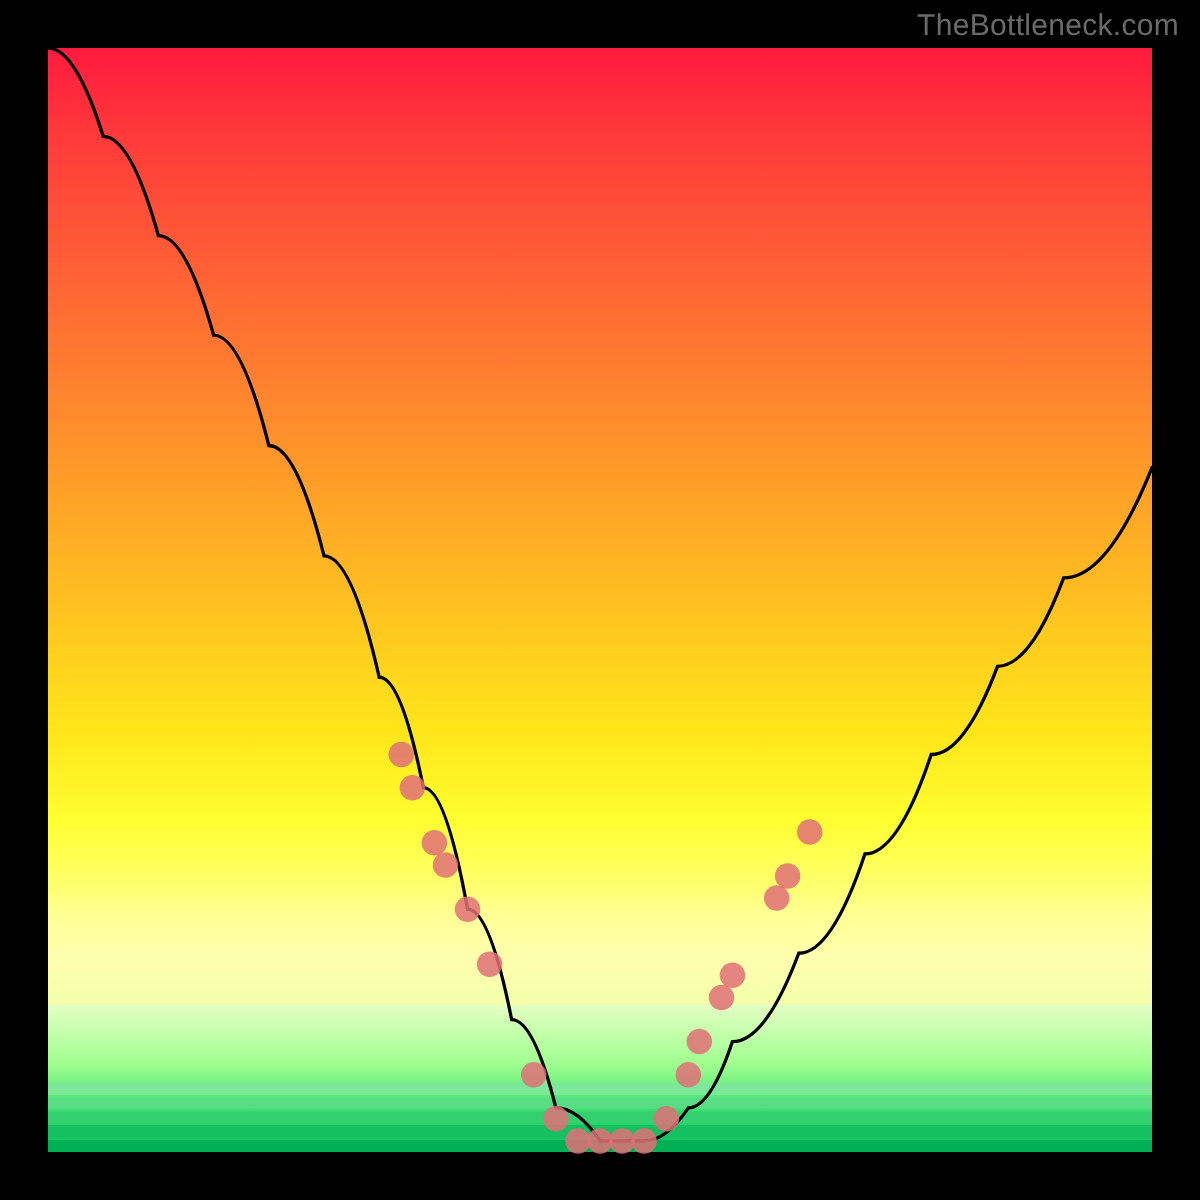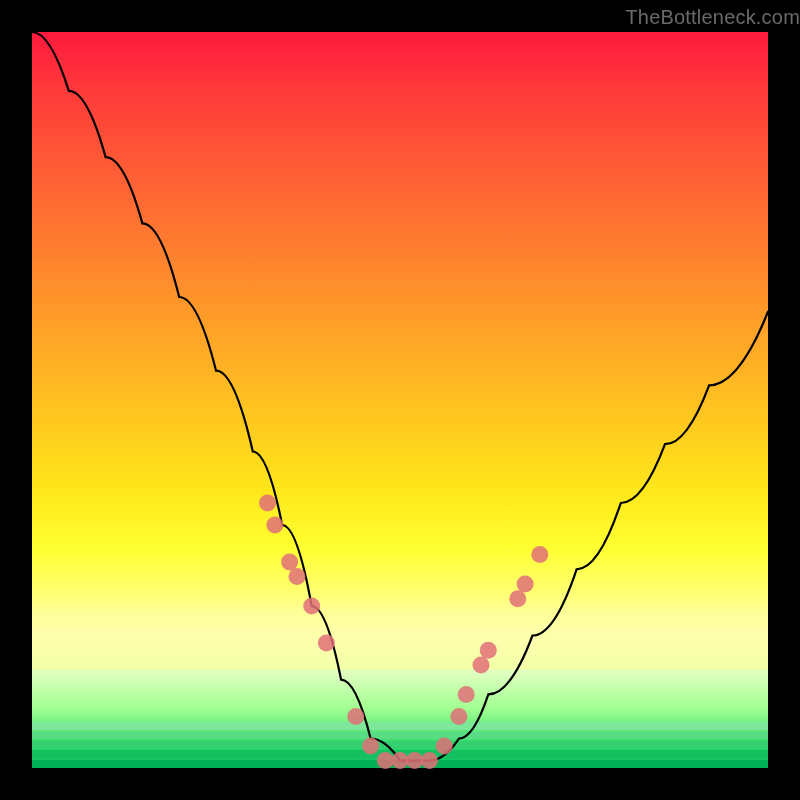--- a/index.html
+++ b/index.html
@@ -46,21 +46,21 @@
     background: rgba(255,255,150,0.55);
   }
   .green-stripe {
     position: absolute;
     left: 0;
     width: 100%;
   }
   .watermark {
     position: absolute;
     top: 6px;
-    right: 0;
+    right: 14px;
     color: #6a6a6a;
     font-size: 20px;
     font-weight: 500;
     letter-spacing: 0.2px;
     user-select: none;
   }
   svg.curve {
     position: absolute;
     left: 0;
     top: 0;

